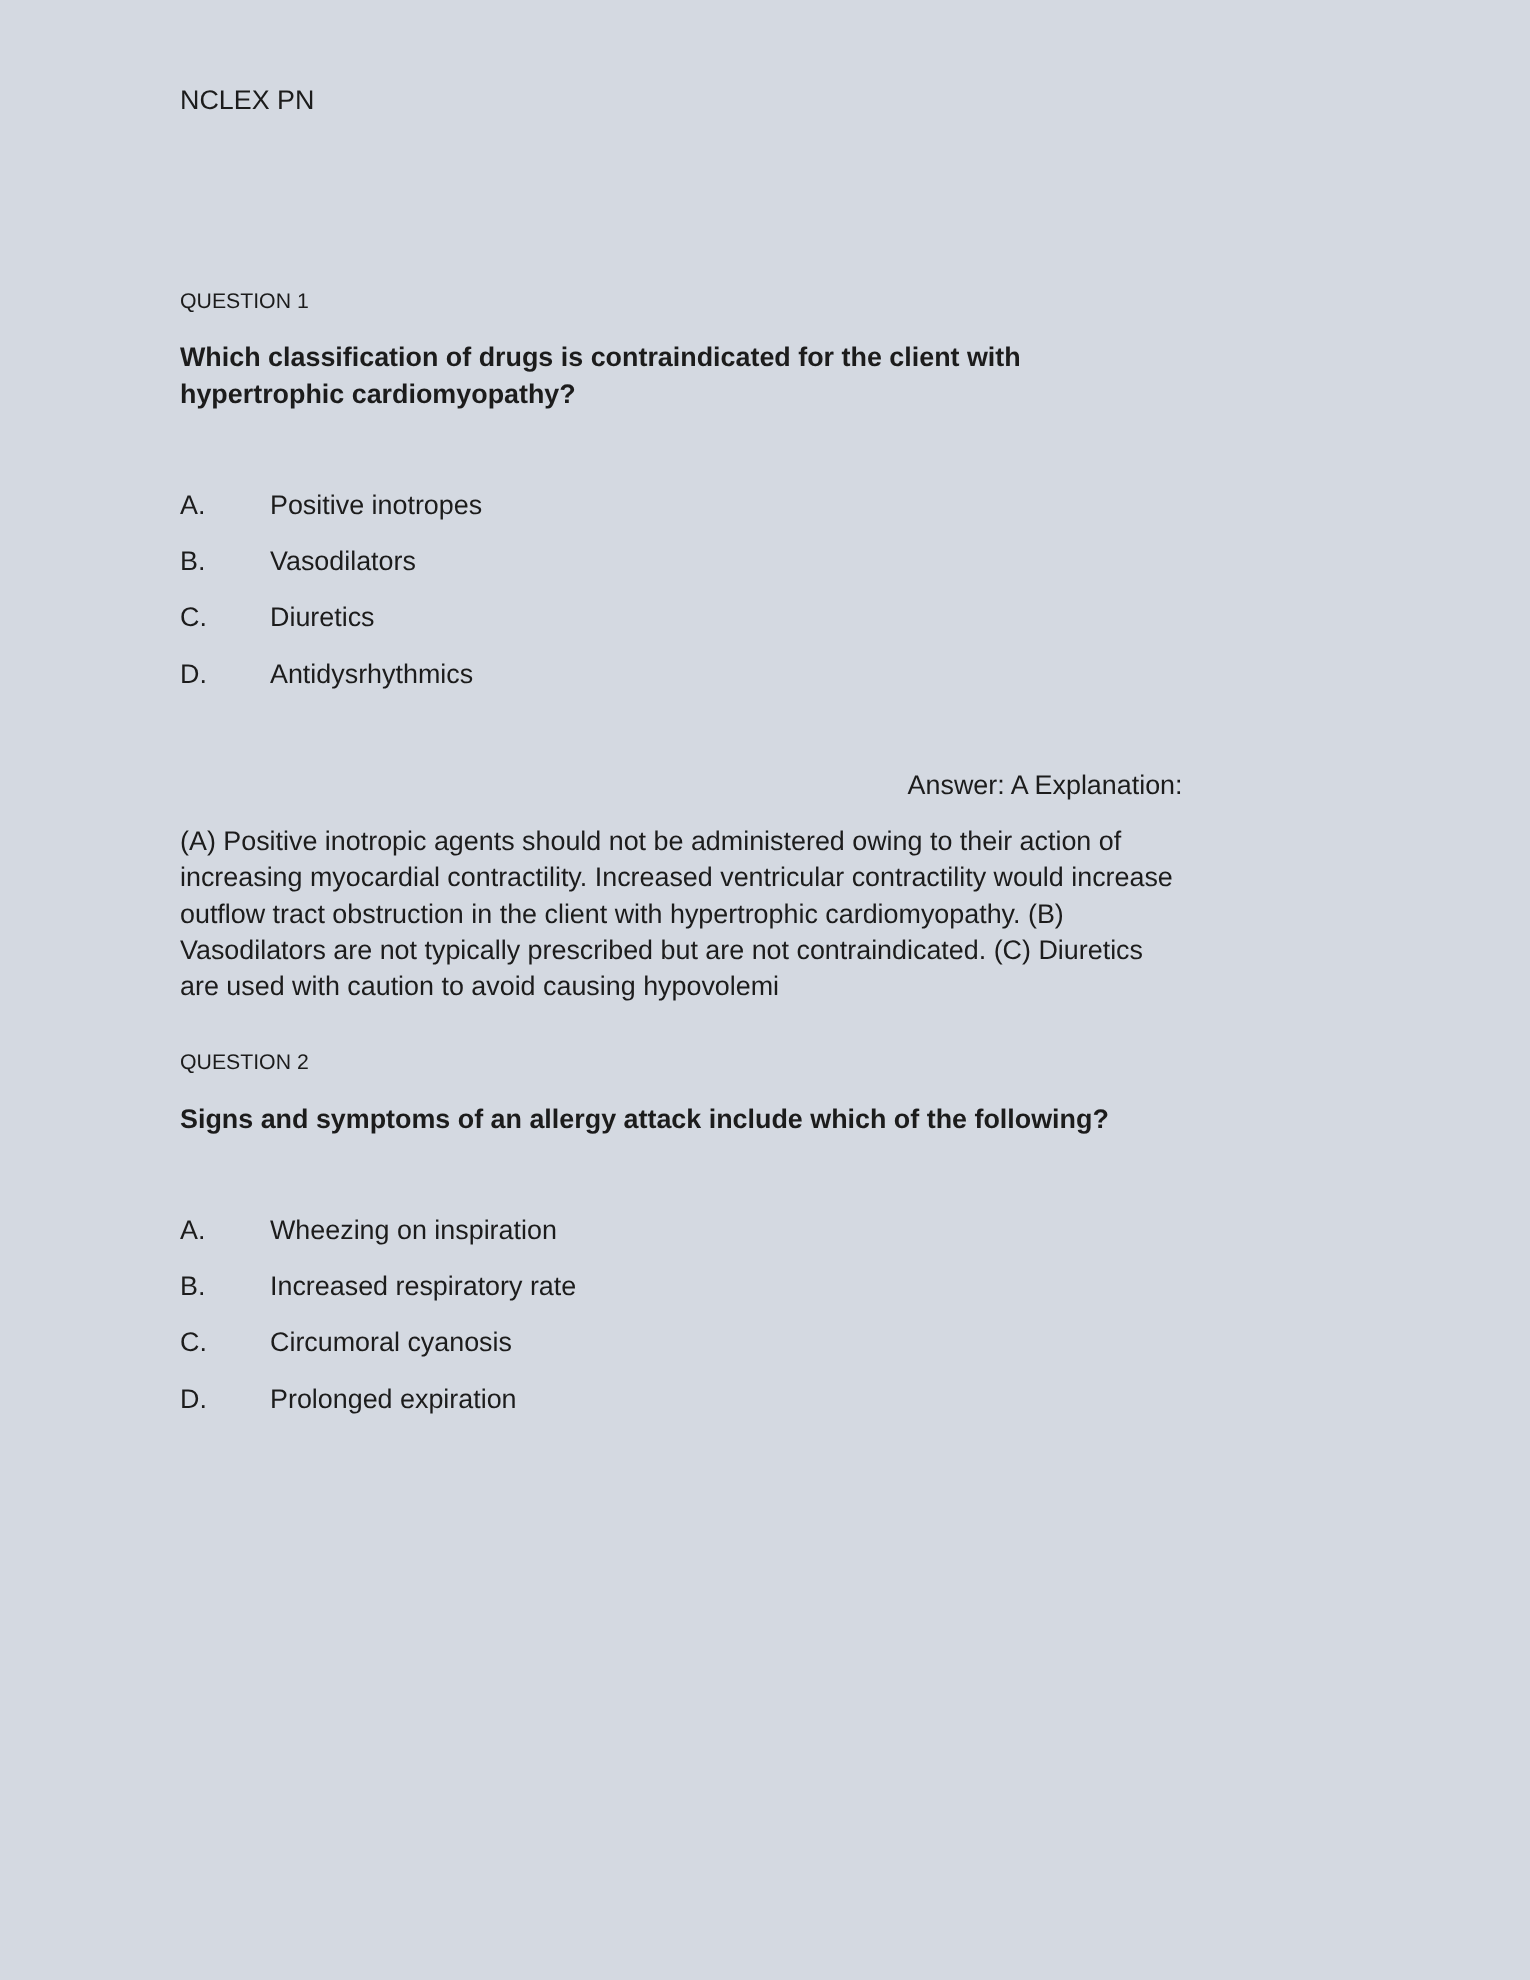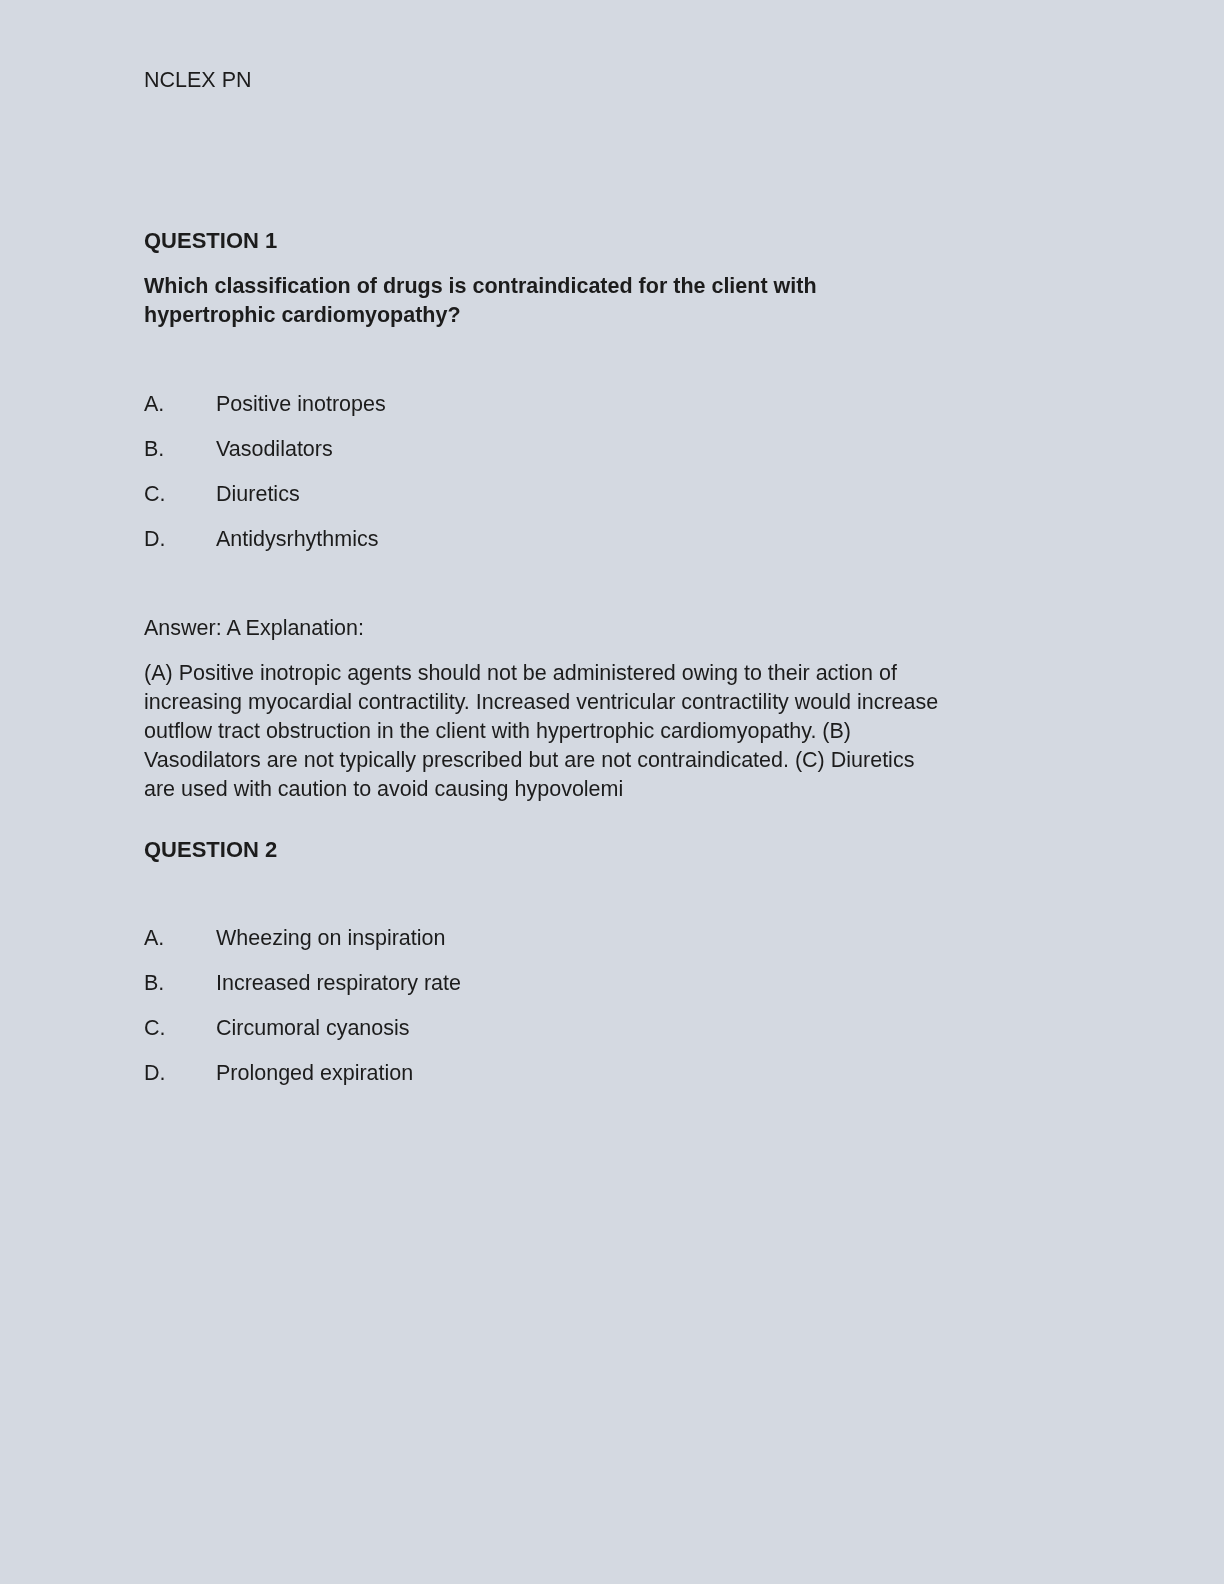--- a/index.html
+++ b/index.html
@@ -18,22 +18,22 @@
     line-height: 29px;
     box-sizing: border-box;
     padding: 66px 150px 0 144px;
     overflow: hidden;
   }
   .doc-title {
     margin: 0 0 131px 0;
   }
   .q-heading {
     margin: 0 0 17px 0;
-    font-weight: bold;
-    font-size: 22px;
+    font-weight: normal;
+    font-size: 17px;
     line-height: 29px;
   }
   .q-text {
     margin: 0;
     font-weight: bold;
   }
   .options {
     margin: 60px 0 0 0;
     padding: 0;
     list-style: none;
@@ -44,20 +44,21 @@
   }
   .option:last-child {
     margin-bottom: 0;
   }
   .option-letter {
     width: 72px;
     flex: 0 0 72px;
   }
   .answer-label {
     margin: 60px 0 16px 0;
+    text-align: right;
   }
   .expl-para-1 {
     margin: 0 0 14px 0;
   }
   .expl-para-2 {
     margin: 0;
   }
   .question-block-2 {
     margin-top: 31px;
   }
@@ -91,20 +92,21 @@
         <span class="option-text">Antidysrhythmics</span>
       </li>
     </ul>
 
     <p class="answer-label">Answer: A Explanation:</p>
     <p class="expl-para-1">(A) Positive inotropic agents should not be administered owing to their action of increasing myocardial contractility. Increased ventricular contractility would increase outflow tract obstruction in the client with hypertrophic cardiomyopathy. (B) Vasodilators are not typically prescribed but are not contraindicated. (C) Diuretics are used with caution to avoid causing hypovolemi</p>
   </section>
 
   <section class="question-block question-block-2">
     <h2 class="q-heading">QUESTION 2</h2>
+    <p class="q-text">Signs and symptoms of an allergy attack include which of the following?</p>
 
     <ul class="options">
       <li class="option">
         <span class="option-letter">A.</span>
         <span class="option-text">Wheezing on inspiration</span>
       </li>
       <li class="option">
         <span class="option-letter">B.</span>
         <span class="option-text">Increased respiratory rate</span>
       </li>

